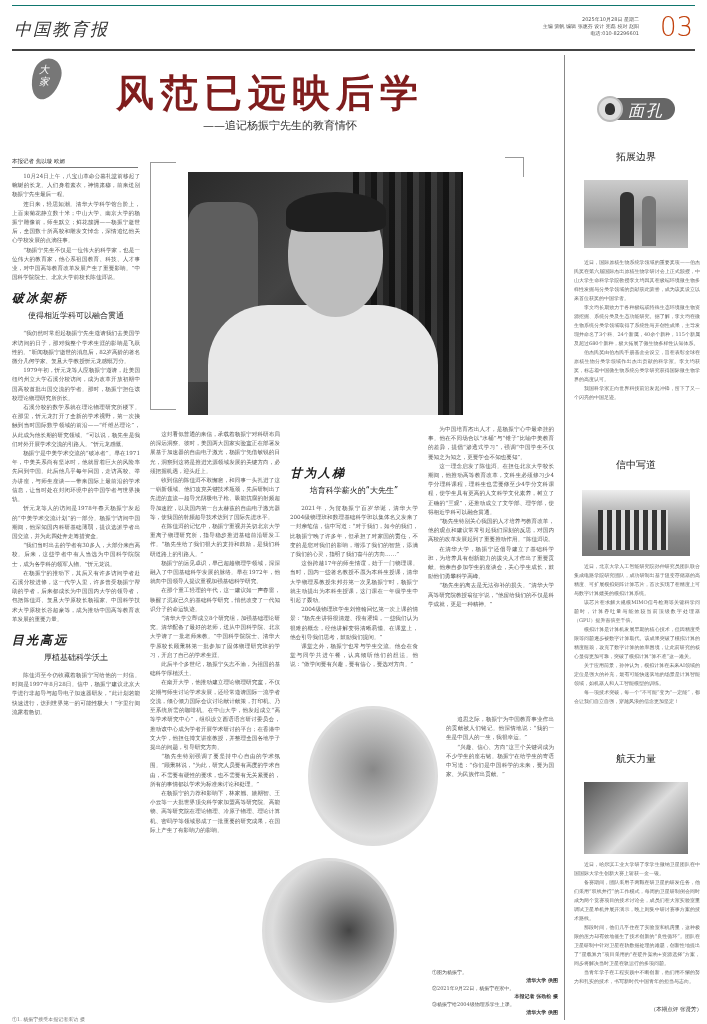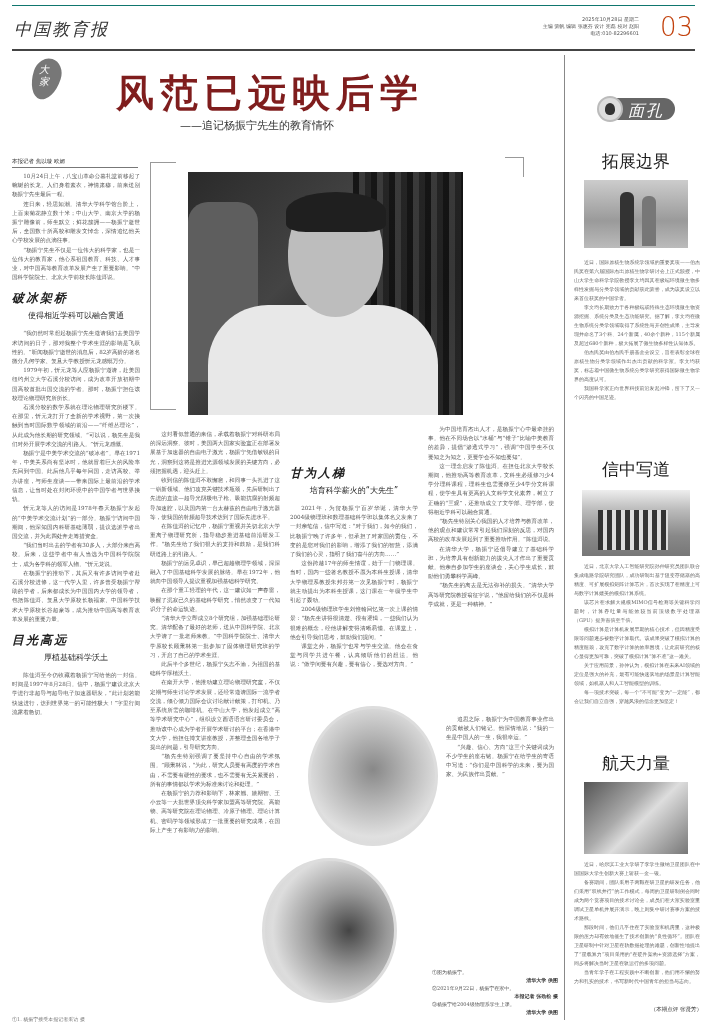--- a/index.html
+++ b/index.html
@@ -9,21 +9,21 @@
   .masthead { position: absolute; left: 12px; right: 12px; top: 5px; height: 46px; border-top: 1px solid #0f766e; border-bottom: 2px solid #444; }
   .logo { position: absolute; left: 2px; top: 12px; font-family: "DejaVu Serif", serif; font-size: 17px; font-style: italic; letter-spacing: 2px; color: #333; }
   .section-title { position: absolute; left: 0; right: 0; top: 8px; text-align: center; font-size: 22px; color: #222; font-family: "DejaVu Serif", serif; }
   .meta { position: absolute; right: 56px; top: 10px; font-family: "DejaVu Sans", sans-serif; font-size: 5px; line-height: 7px; text-align: right; color: #555; }
   .pagenum { position: absolute; right: 2px; top: 6px; font-family: "DejaVu Sans", sans-serif; font-size: 26px; font-weight: 300; color: #c2410c; }
 
   .tag-leaf { position: absolute; left: 32px; top: 58px; width: 28px; height: 42px; background: #777; border-radius: 50% 50% 50% 50% / 40% 40% 60% 60%; transform: rotate(18deg); }
   .tag-leaf span { position: absolute; left: 6px; top: 6px; color: #fff; font-size: 10px; line-height: 12px; font-style: italic; transform: rotate(-18deg); width: 14px; }
 
   .headline { position: absolute; left: 110px; top: 68px; width: 320px; text-align: center; font-family: "DejaVu Sans", sans-serif; font-weight: bold; font-size: 38px; letter-spacing: 6px; color: #7f1d1d; }
-  .subhead { position: absolute; left: 180px; top: 118px; width: 200px; font-family: "DejaVu Sans", sans-serif; font-size: 11px; color: #333; }
+  .subhead { position: absolute; left: 180px; top: 118px; width: 200px; text-align: center; font-family: "DejaVu Sans", sans-serif; font-size: 11px; color: #333; }
 
   .byline { position: absolute; left: 12px; top: 158px; width: 126px; font-family: "DejaVu Sans", sans-serif; font-size: 5.5px; color: #333; border-bottom: 1px solid #777; padding-bottom: 2px; }
 
   .col-text { font-size: 5.6px; line-height: 9.2px; color: #555; text-align: justify; text-indent: 2em; }
   .col-text p { margin-bottom: 0; }
 
   .col1 { position: absolute; left: 12px; top: 172px; width: 128px; }
   .vline { position: absolute; background: #999; width: 1px; }
 
   .sec-head { font-family: "DejaVu Serif", serif; font-weight: bold; font-style: italic; font-size: 12px; color: #222; letter-spacing: 2px; }
@@ -48,21 +48,21 @@
   .captions { position: absolute; left: 432px; top: 968px; width: 126px; font-size: 5px; line-height: 8px; color: #555; }
   .captions .credit { text-align: right; font-family: "DejaVu Sans", sans-serif; color: #333; font-weight: bold; }
 
   .bottom-line { position: absolute; left: 12px; top: 1016px; width: 130px; font-size: 5px; color: #777; }
   .right-vline { position: absolute; left: 564px; top: 55px; width: 1px; height: 965px; background: #888; }
   .badge { position: absolute; left: 600px; top: 98px; width: 75px; height: 22px; background: #666; border-radius: 11px; }
   .badge-face { position: absolute; left: 597px; top: 96px; width: 26px; height: 26px; border-radius: 50%; background: #ddd; border: 2px solid #bbb; }
   .badge-face::after { content: ""; position: absolute; left: 6px; top: 5px; width: 10px; height: 12px; background: #333; border-radius: 50% 50% 40% 40%; }
   .badge-label { position: absolute; left: 628px; top: 101px; font-size: 16px; color: #fff; font-style: italic; letter-spacing: 2px; }
 
-  .r-head { position: absolute; left: 572px; width: 128px; text-align: center; font-family: "DejaVu Sans", sans-serif; font-size: 17px; color: #222; }
+  .r-head { position: absolute; left: 572px; width: 128px; text-align: center; font-family: "DejaVu Sans", sans-serif; font-size: 10px; color: #222; }
   .r-photo { position: absolute; background: #999; }
   .r-text { position: absolute; left: 574px; width: 126px; font-size: 5px; line-height: 9px; color: #666; text-align: justify; text-indent: 2em; }
   .r-credit { position: absolute; left: 620px; top: 1006px; width: 82px; text-align: right; font-size: 5.5px; color: #333; font-family: "DejaVu Sans", sans-serif; }
 </style>
 </head>
 <body>
 
 <div class="masthead">
   <div class="logo">中国教育报</div>
   <div class="meta">

